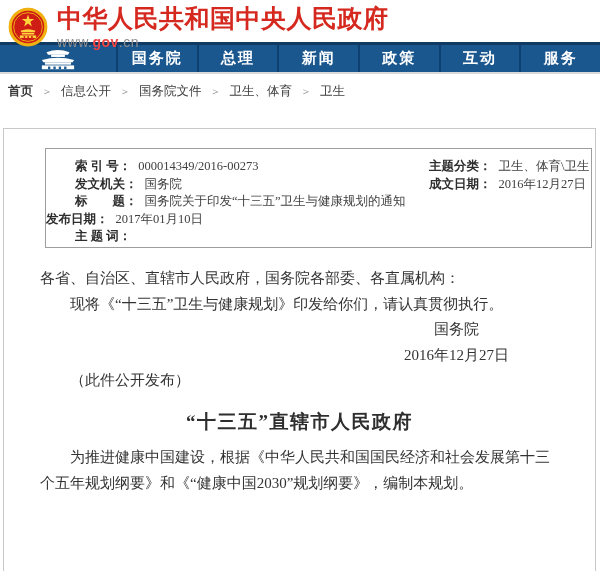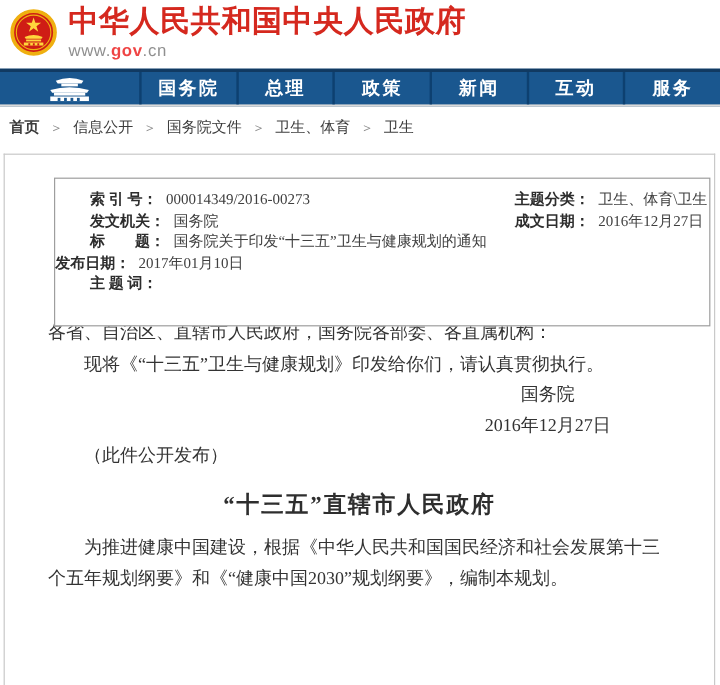--- a/index.html
+++ b/index.html
@@ -1,21 +1,21 @@
 <!DOCTYPE html>
 <html><head>
 <meta charset="utf-8">
 <style>
   * { margin:0; padding:0; box-sizing:border-box; }
   html,body { width:600px; height:571px; overflow:hidden; background:#fff;
               font-family:"Liberation Sans", sans-serif; }
   .page { position:relative; width:600px; height:571px; background:#fff; }
 
   
-  .site-header { position:relative; height:57px; background:#fff; }
+  .site-header { position:relative; height:42px; background:#fff; }
   .logo { position:absolute; left:8px; top:4px; display:flex; align-items:flex-start;
           text-decoration:none; cursor:pointer; }
   .emblem { width:40px; height:40px; margin-top:3px; }
   .logo-text { margin-left:9px; }
   .site-title { font-size:25px; font-weight:bold; color:#d5281e; line-height:29px;
                 letter-spacing:0.5px; white-space:nowrap; }
   .site-url { font-size:14px; color:#8f8f8f; margin-top:1px; letter-spacing:0.5px; }
   .site-url .gov { color:#ef4444; font-weight:bold; }
 
   
@@ -32,21 +32,21 @@
   .crumb { cursor:pointer; }
   .crumb-home { font-weight:bold; }
   .crumb-sep { color:#8a8a8a; margin:0 5px; font-size:11px; }
 
   
   .doc-container { position:absolute; left:3px; top:128px; width:593px; height:444px;
                    border:1px solid #c9c9c9; border-bottom:none; background:#fff; }
 
   
   .meta-box { position:absolute; left:41px; top:19px; right:3px;
-              border:1px solid #9e9e9e; padding:9px 0 25px 0; background:#fff; }
+              border:1px solid #9e9e9e; padding:9px 0 1px 0; background:#fff; }
   .meta-row { display:flex; line-height:17.6px; font-size:12.5px; color:#404040;
               font-family:"Liberation Serif", serif; }
   .meta-cell-l { width:383px; padding-left:29px; }
   .meta-cell-r { flex:1; }
   .meta-label { font-weight:bold; color:#2d2d2d; }
   .meta-value { margin-left:7px; }
 
   
   .doc-title { margin-top:35px; text-align:center; font-family:"Liberation Serif", serif;
                font-size:21px; font-weight:bold; color:#333; line-height:30px;
@@ -101,22 +101,22 @@
         <rect x="13" y="20" width="34" height="3" fill="#ffffff"></rect>
         <rect x="9" y="24" width="42" height="5" fill="#ffffff"></rect>
         <rect x="17" y="25.5" width="3" height="3.5" fill="#1a578f"></rect>
         <rect x="24" y="25.5" width="3" height="3.5" fill="#1a578f"></rect>
         <rect x="31" y="25.5" width="3" height="3.5" fill="#1a578f"></rect>
         <rect x="38" y="25.5" width="3" height="3.5" fill="#1a578f"></rect>
       </svg>
     </div>
     <div class="nav-item">国务院</div>
     <div class="nav-item">总理</div>
+    <div class="nav-item">新闻</div>
     <div class="nav-item">政策</div>
-    <div class="nav-item">新闻</div>
     <div class="nav-item">互动</div>
     <div class="nav-item">服务</div>
   </div>
 
   <div class="breadcrumb">
     <span class="crumb crumb-home">首页</span>
     <span class="crumb-sep">＞</span>
     <span class="crumb">信息公开</span>
     <span class="crumb-sep">＞</span>
     <span class="crumb">国务院文件</span>

